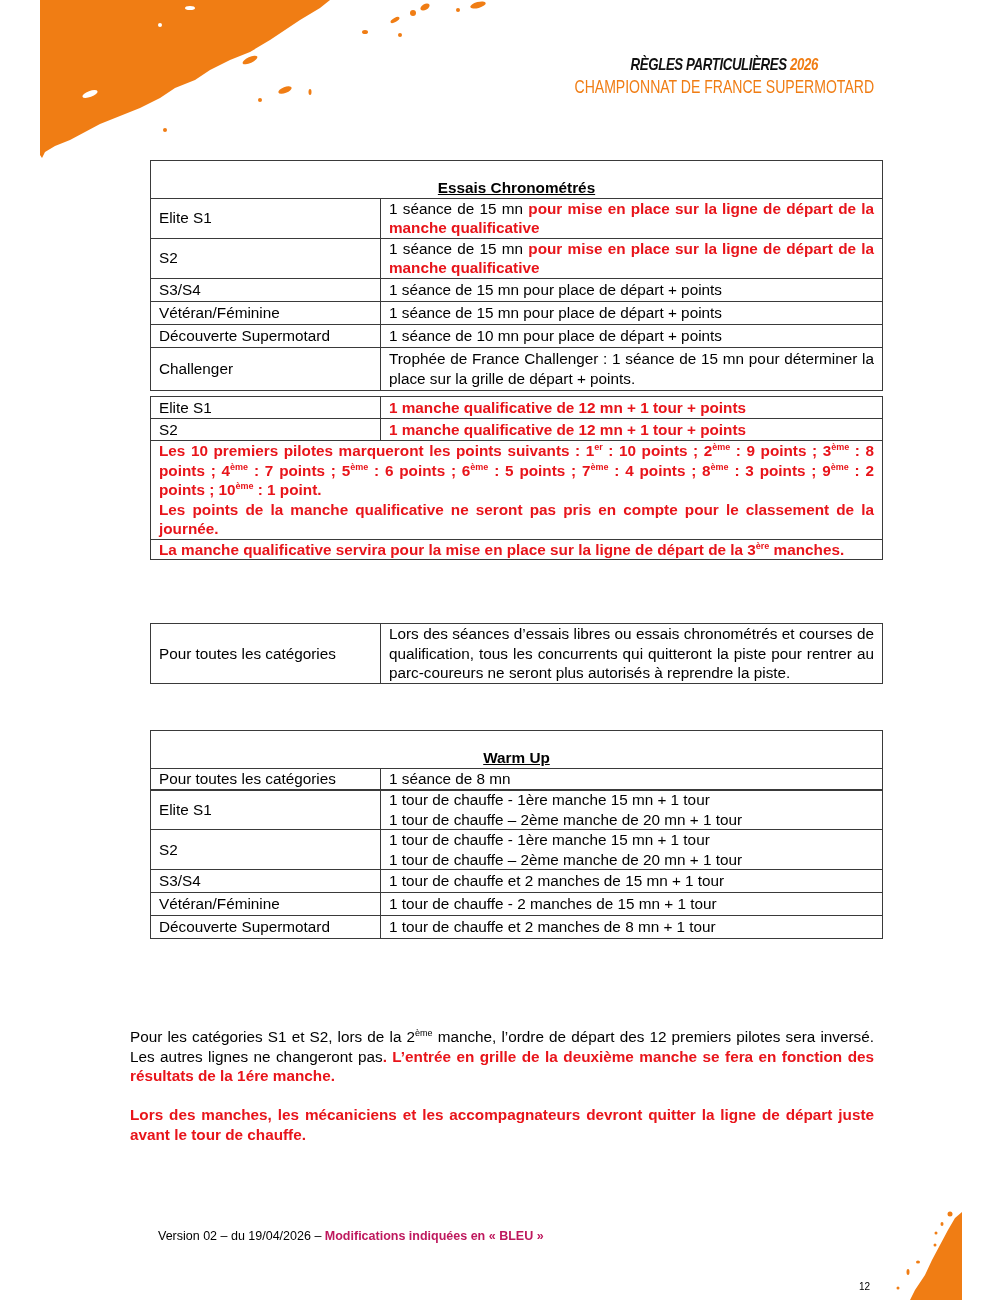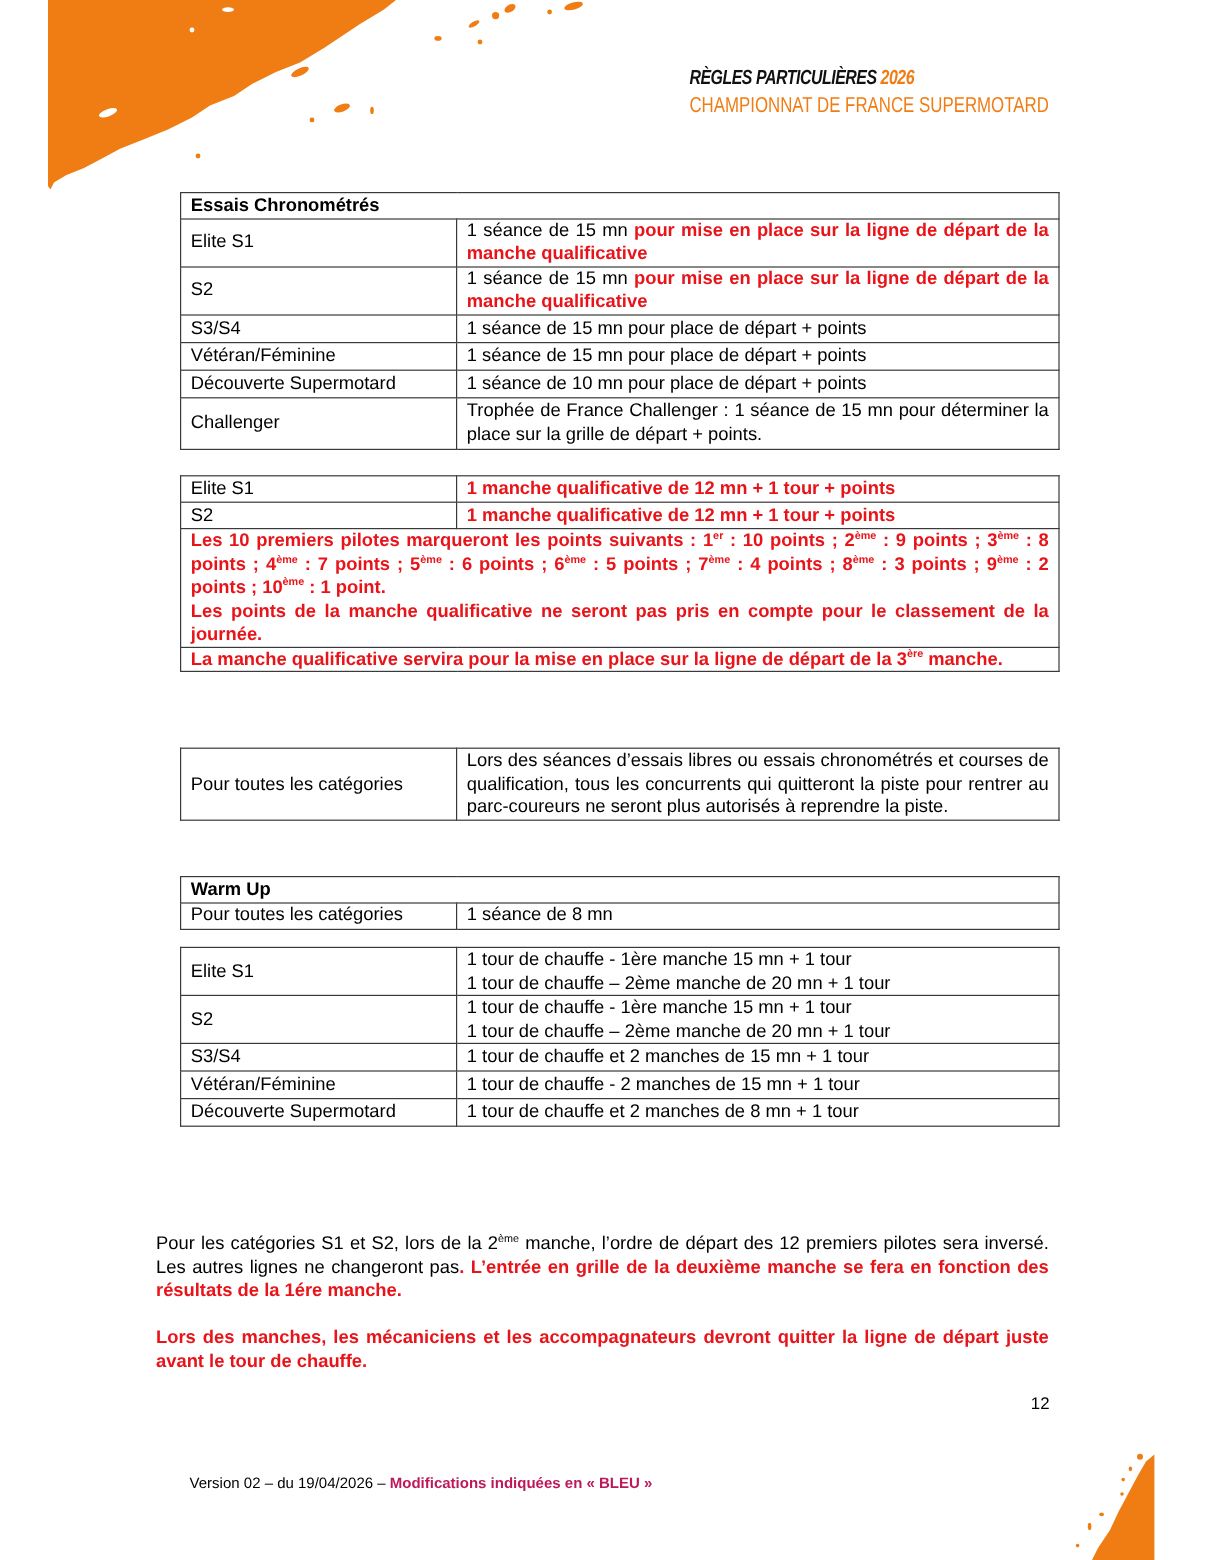--- a/index.html
+++ b/index.html
@@ -1,36 +1,36 @@
 <!DOCTYPE html>
 <html><head>
 <meta charset="utf-8">
 <style>
   html, body { margin: 0; padding: 0; background: #ffffff; }
   body { width: 1005px; height: 1300px; position: relative; overflow: hidden;
          font-family: "Liberation Sans", sans-serif; color: #000; }
   .deco { position: absolute; }
-  .header-block { position: absolute; right: 131px; top: 55px; text-align: left; }
+  .header-block { position: absolute; right: 131px; top: 55px; text-align: center; }
   .header-title { font-family: "Liberation Sans", sans-serif; font-weight: bold; font-style: italic;
                   font-size: 17px; letter-spacing: -0.5px; color: #111; transform: scaleX(0.78); transform-origin: right; white-space: nowrap; }
   .header-title .yr { color: #f07d14; }
   .header-sub { font-size: 18px; color: #f07d14; transform: scaleX(0.78); transform-origin: right; white-space: nowrap; margin-top: 2px; }
 
   table.doc { position: absolute; left: 150px; width: 733px; border-collapse: collapse; font-size: 15.3px; line-height: 19.5px; }
   table.doc td { border: 1px solid #3a3a3a; padding: 0 8px; vertical-align: middle; }
   table.doc td.c1 { width: 213px; }
-  table.doc td.hdr { font-weight: bold; padding: 1px 8px 0; }
+  table.doc td.hdr { text-align: center; font-weight: bold; padding: 17px 8px 0; text-decoration: underline; }
   .red { color: #e8141a; font-weight: bold; }
   .just { text-align: justify; }
   sup { font-size: 9px; line-height: 0; }
 
   .para { position: absolute; left: 130px; width: 744px; font-size: 15.3px; line-height: 19.5px; text-align: justify; }
   .footer { position: absolute; left: 158px; top: 1229px; font-size: 12.5px; }
   .footer .blue { color: #be185d; font-weight: bold; }
-  .pagenum { position: absolute; left: 859px; top: 1161px; font-size: 14px; }
+  .pagenum { position: absolute; left: 859px; top: 1281px; font-size: 10px; }
 </style>
 </head>
 <body>
 
 <svg class="deco" style="left:0;top:0" width="600" height="170" viewBox="0 0 600 170">
   <path d="M40,0 L330,0 L320,8 L300,20 L285,30 L270,40 L250,52 L230,60 L210,70 L195,80 L175,88 L160,98 L140,108 L120,116 L100,124 L85,132 L70,140 L55,146 L45,152 L42,158 L40,155 Z" fill="#f07d14"></path>
   <ellipse cx="90" cy="94" rx="8" ry="3" fill="#fff" transform="rotate(-20 90 94)"></ellipse>
   <ellipse cx="190" cy="8" rx="5" ry="2" fill="#fff"></ellipse>
   <ellipse cx="160" cy="25" rx="2" ry="2" fill="#fff"></ellipse>
   <ellipse cx="250" cy="60" rx="8" ry="3" fill="#f07d14" transform="rotate(-25 250 60)"></ellipse>
@@ -108,21 +108,21 @@
     <td class="c1">S2</td>
     <td class="red">1 manche qualificative de 12 mn + 1 tour + points</td>
   </tr>
   <tr>
     <td colspan="2" class="red just">
       <span>Les 10 premiers pilotes marqueront les points suivants : </span><span>1</span><sup>er</sup><span> : 10 points ; </span><span>2</span><sup>ème</sup><span> : 9 points ; </span><span>3</span><sup>ème</sup><span> : 8 points ; </span><span>4</span><sup>ème</sup><span> : 7 points ; </span><span>5</span><sup>ème</sup><span> : 6 points ; </span><span>6</span><sup>ème</sup><span> : 5 points ; </span><span>7</span><sup>ème</sup><span> : 4 points ; </span><span>8</span><sup>ème</sup><span> : 3 points ; </span><span>9</span><sup>ème</sup><span> : 2 points ; </span><span>10</span><sup>ème</sup><span> : 1 point.</span>
       <div>Les points de la manche qualificative ne seront pas pris en compte pour le classement de la journée.</div>
     </td>
   </tr>
   <tr>
-    <td colspan="2" class="red just"><span>La manche qualificative servira pour la mise en place sur la ligne de départ de la 3</span><sup>ère</sup><span> manche.</span></td>
+    <td colspan="2" class="red just"><span>La manche qualificative servira pour la mise en place sur la ligne de départ de la 3</span><sup>ère</sup><span> manches.</span></td>
   </tr>
 </tbody>
   </table>
 
 <table class="doc" style="top:623px">
   <tbody>
       <tr>
     <td class="c1">Pour toutes les catégories</td>
     <td class="just">Lors des séances d’essais libres ou essais chronométrés et courses de qualification, tous les concurrents qui quitteront la piste pour rentrer au parc-coureurs ne seront plus autorisés à reprendre la piste.</td>
   </tr>

